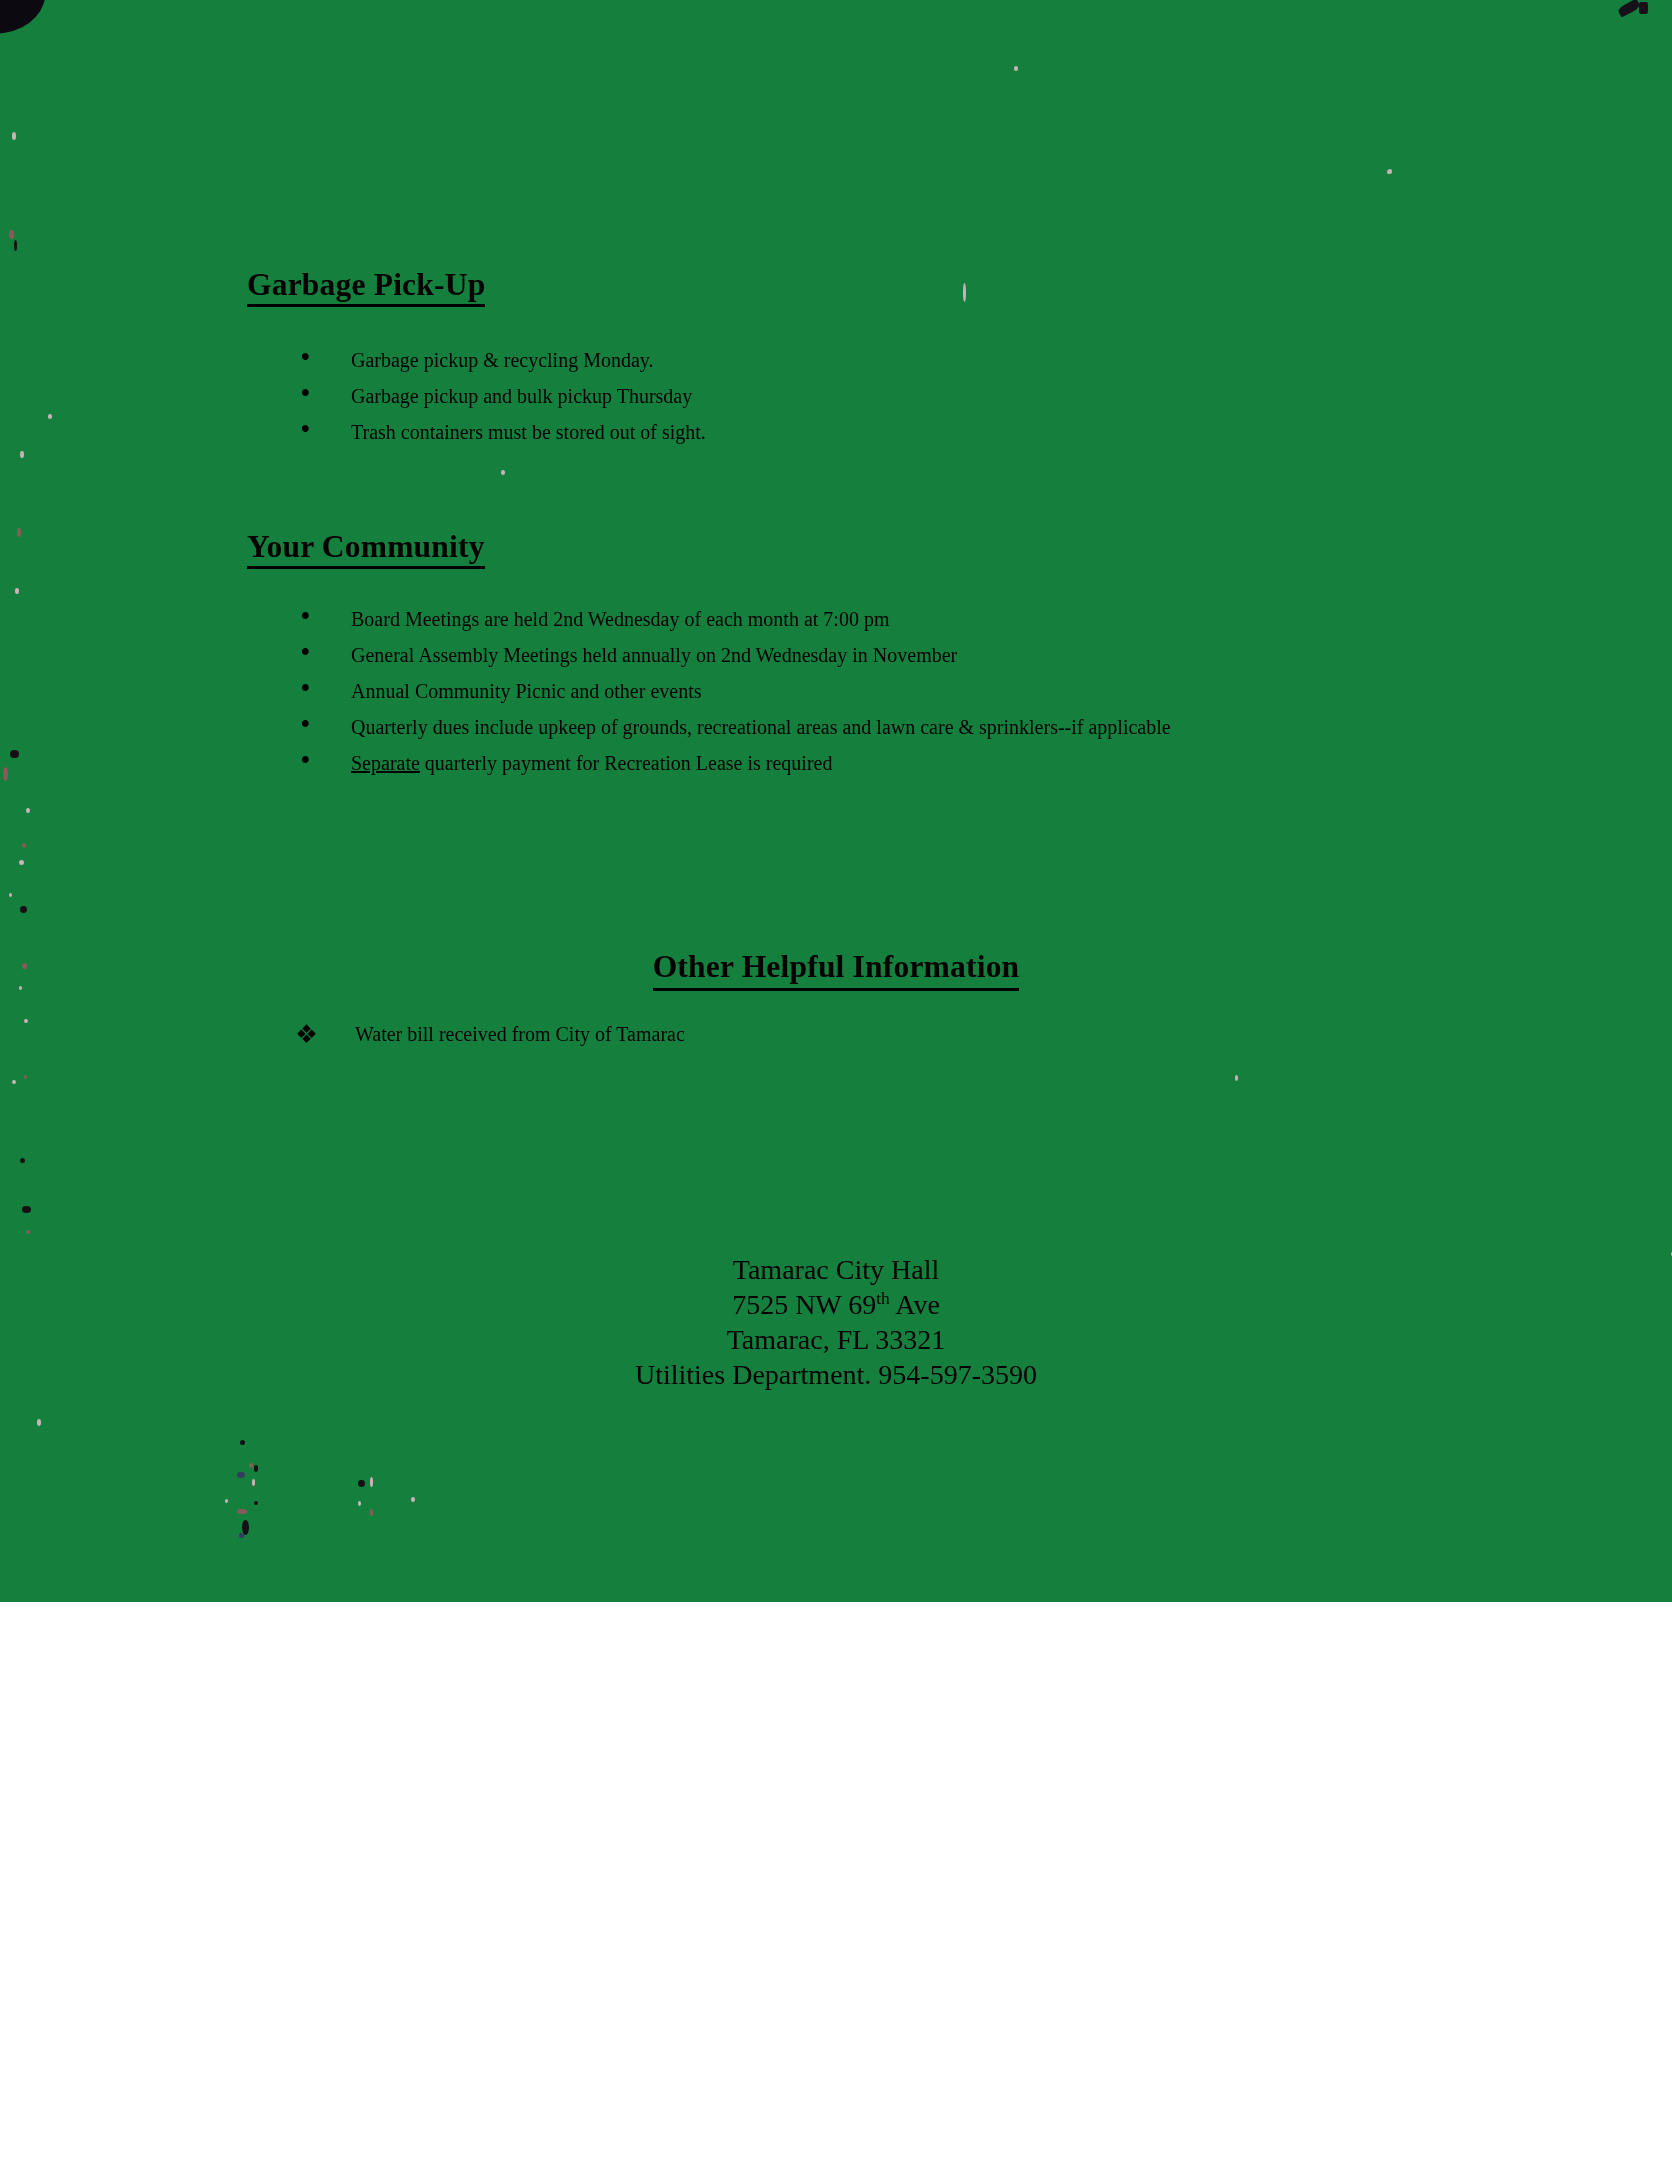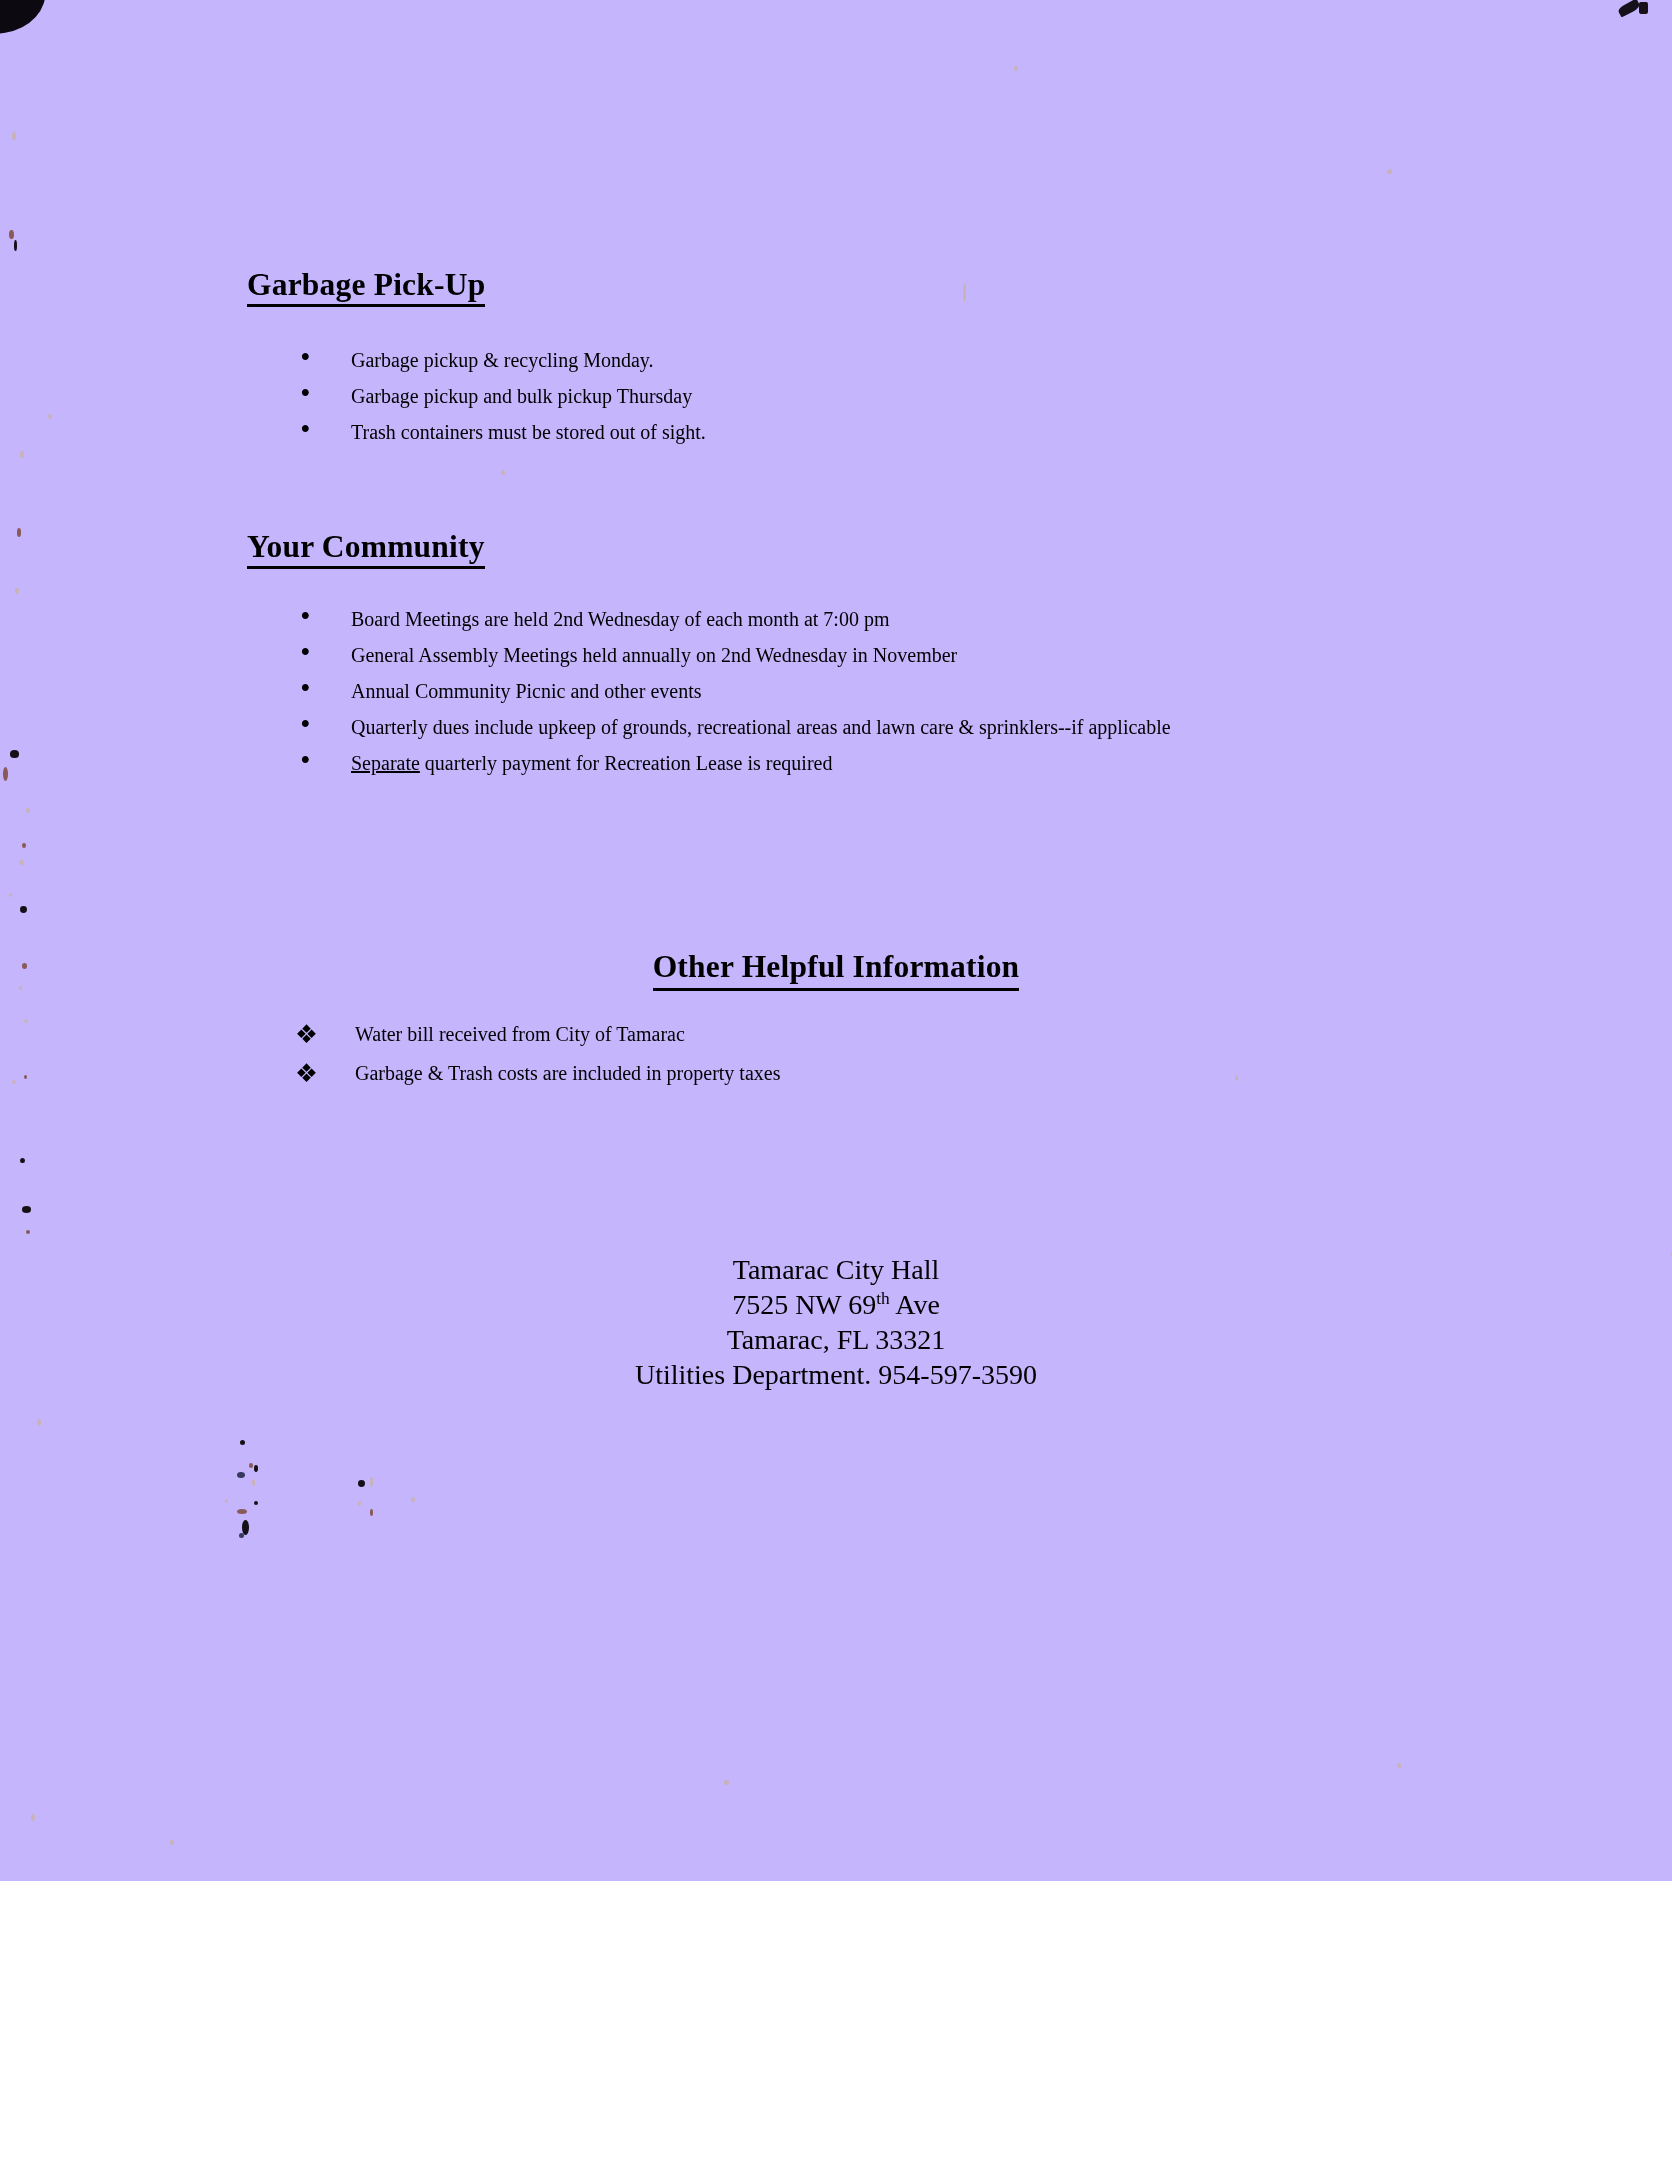--- a/index.html
+++ b/index.html
@@ -7,22 +7,22 @@
     padding: 0;
     background: #ffffff;
   }
   body {
     font-family: "Liberation Serif", "DejaVu Serif", serif;
     color: #000000;
   }
   .page {
     position: relative;
     width: 1672px;
-    height: 1881px;
-    background: #c4b5fd;
+    height: 1602px;
+    background: #15803d;
     overflow: hidden;
   }
 
   
   .noise-layer {
     position: absolute;
     inset: 0;
     pointer-events: none;
     z-index: 5;
   }
@@ -268,23 +268,20 @@
     </ul>
 
     <div class="center-heading" style="top:949px;">
       <span class="u">Other Helpful Information</span>
     </div>
 
     <ul class="bullets diamond" style="left:290px; top:1016px; width:1210px;">
       <li>
         <span>Water bill received from City of Tamarac</span>
       </li>
-      <li>
-        <span>Garbage &amp; Trash costs are included in property taxes</span>
-      </li>
     </ul>
 
     <div class="footer-block" style="top:1225px;">
       <span class="line">Tamarac City Hall</span>
       <span class="line"><span>7525 NW 69</span><sup>th</sup><span> Ave</span></span>
       <span class="line">Tamarac, FL 33321</span>
       <span class="line">Utilities Department. 954-597-3590</span>
     </div>
 
   </div>

